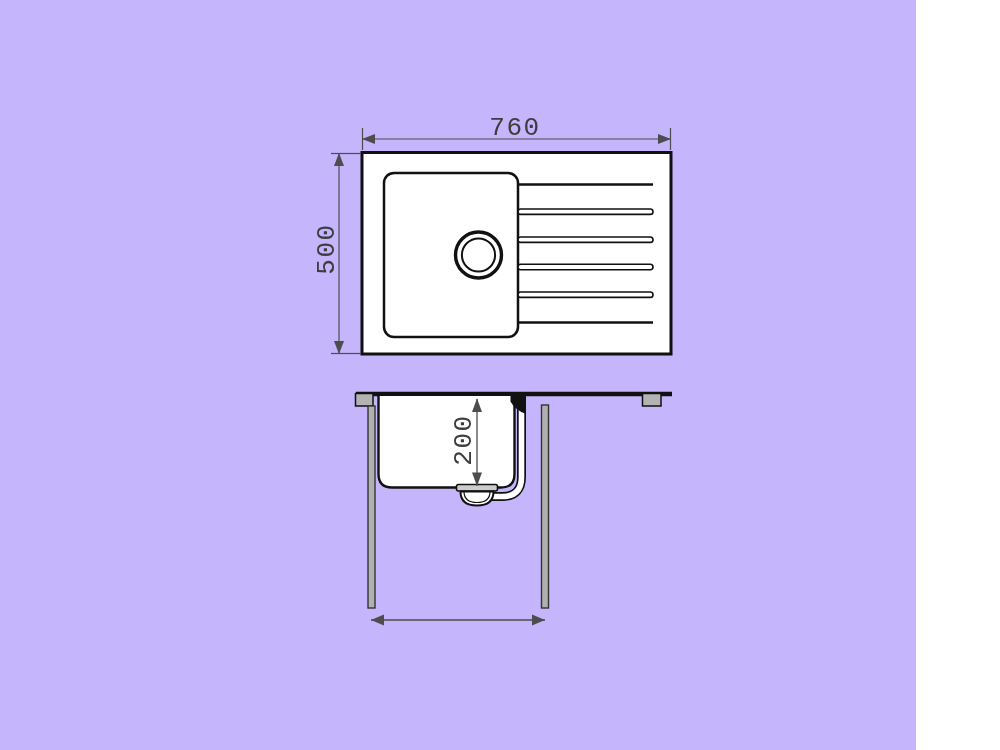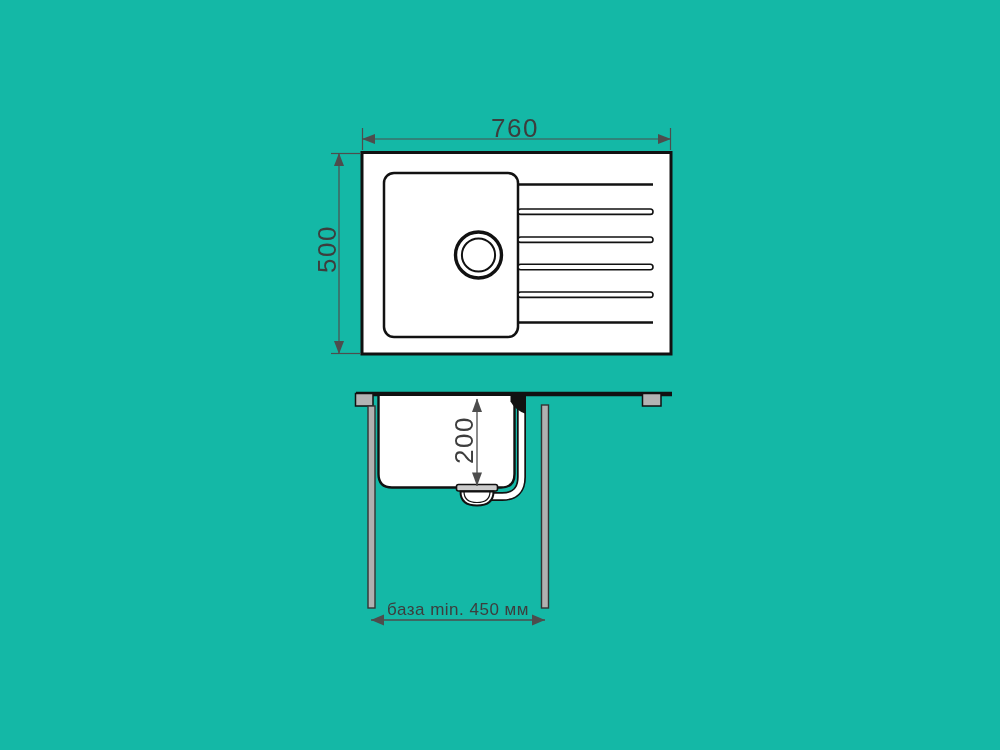--- a/index.html
+++ b/index.html
@@ -1,20 +1,20 @@
 <!DOCTYPE html>
 <html><head>
 <meta charset="utf-8">
 <style>
   html,body{margin:0;padding:0;background:#ffffff;}
   #canvas{
     position:relative;
-    width:1000px;height:750px;
-    background:#14b8a6;
-    font-family:Liberation Sans, sans-serif;
+    width:916px;height:750px;
+    background:#c4b5fd;
+    font-family:Liberation Mono, monospace;
     overflow:hidden;
   }
   #drawing{position:absolute;left:0;top:0;}
   .dim-label{
     position:absolute;
     color:#3d3d3d;
     font-size:26px;
     letter-spacing:1.5px;
     text-align:center;
     line-height:28px;
@@ -104,15 +104,14 @@
       </g>
     </g>
   </svg>
 
   <div class="dim-label" style="left:480px;top:114px;width:70px;">760</div>
 
   <div class="dim-label rot" style="left:292px;top:235px;width:70px;">500</div>
 
   <div class="dim-label rot" style="left:429px;top:426px;width:70px;">200</div>
 
-  <div class="dim-label small" style="left:368px;top:600px;width:180px;">база min. 450 мм</div>
 
 </div>
 
 </body></html>

